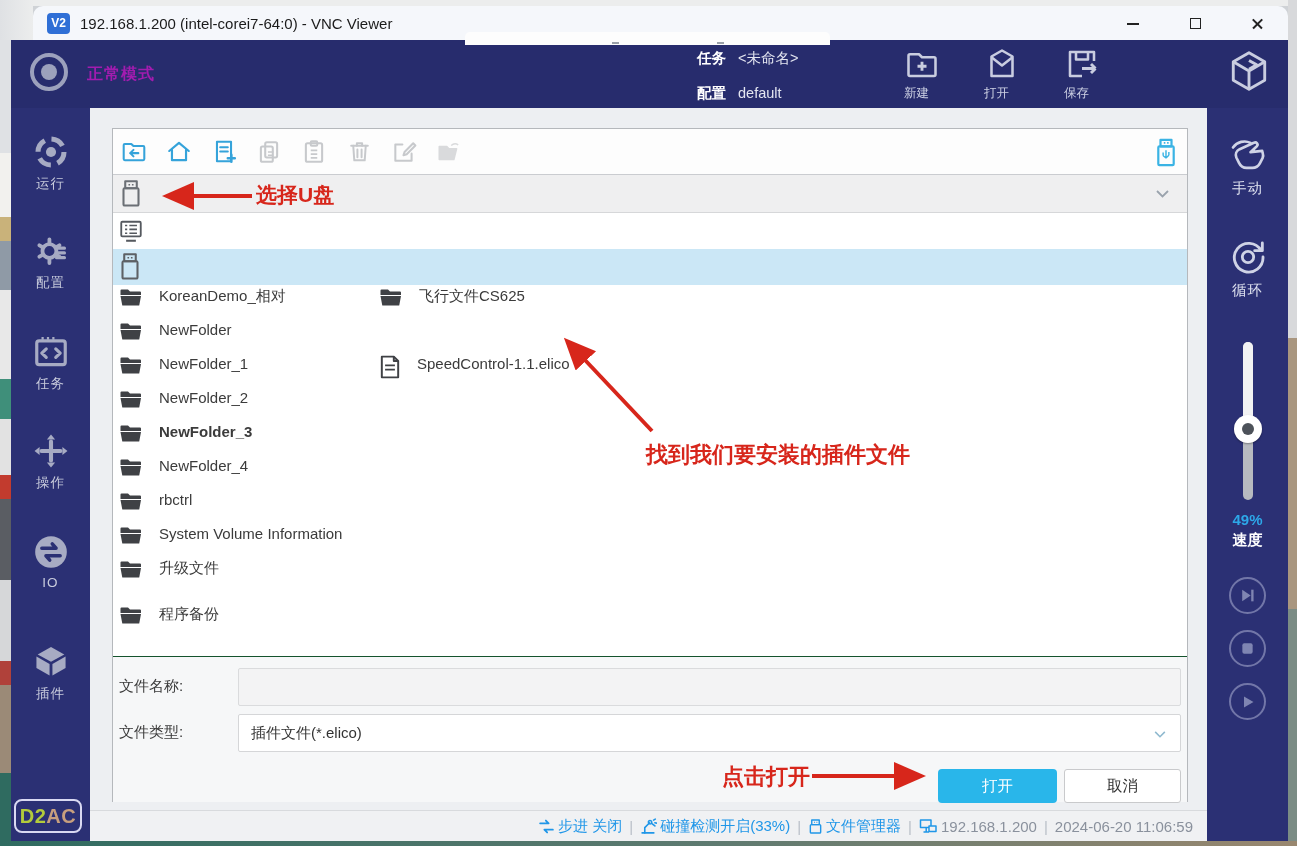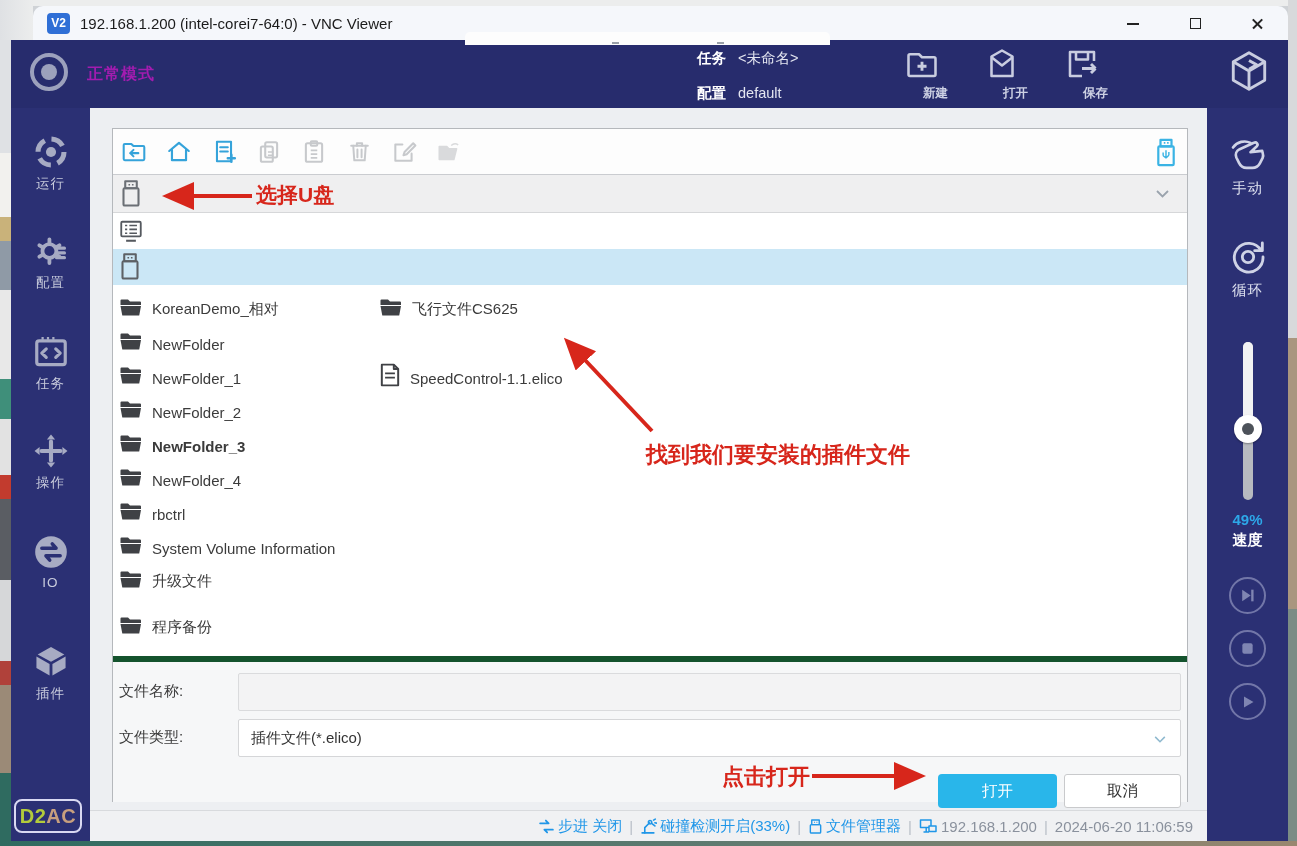--- a/index.html
+++ b/index.html
@@ -37,21 +37,21 @@
   
   #header { left:11px; top:40px; width:1277px; height:68px; background:#272c6d; }
   #notch { left:465px; top:32px; width:365px; height:13px; background:#fdfdfd; border-radius:5px 5px 0 0; z-index:6; }
   .notch-tick { position:absolute; bottom:1px; width:7px; height:2px; background:#9aa0a8; }
   #mode-ring { left:30px; top:53px; width:38px; height:38px; border:4px solid #9ca1bc; border-radius:50%; }
   #mode-dot { left:41px; top:64px; width:16px; height:16px; background:#9ca1bc; border-radius:50%; }
   #mode-text { left:87px; top:64px; font-size:16px; font-weight:bold; color:#a21caf; letter-spacing:1px; }
   .hdr-kv { color:#fff; font-size:14.5px; }
   .hdr-kv b { font-weight:bold; }
   .hdr-kv .v { color:#e3e5f0; margin-left:12px; font-weight:normal; }
-  .hdr-action { width:44px; text-align:right; color:#c9cde0; cursor:pointer;font-weight:bold; }
+  .hdr-action { width:44px; text-align:left; color:#c9cde0; cursor:pointer; }
   .hdr-action .lbl { font-size:12.5px; margin-top:3px; color:#ccd0e3; }
 
   
   #sidebar-left { left:11px; top:108px; width:79px; height:733px; background:#2b3074; }
   #sidebar-right { left:1207px; top:108px; width:81px; height:733px; background:#2b3074; }
   .snav { position:absolute; left:0; width:100%; display:flex; flex-direction:column; align-items:center; cursor:pointer; }
   .snav .lbl { margin-top:4px; font-size:13.5px; color:#c8cbdc; letter-spacing:1px; }
   #badge-d2ac { left:14px; top:799px; width:68px; height:34px; border:2px solid #d9d9f2; border-radius:8px;
     display:flex; align-items:center; justify-content:center; font-size:20px; font-weight:bold; letter-spacing:.5px; }
   #badge-d2ac .p1 { color:#b3cb3b; } #badge-d2ac .p2 { color:#c79f7e; }
@@ -74,24 +74,24 @@
     display:flex; align-items:center; padding-left:8px; }
   .tbtn { width:26px; height:28px; margin-right:19px; display:flex; align-items:center; justify-content:center; cursor:pointer; }
   #usb-toolbar { position:absolute; right:10px; top:9px; cursor:pointer; }
   #combo-row { left:0; top:46px; width:1074px; height:38px; background:#efeff0; border-bottom:1px solid #d6d7d9;
     display:flex; align-items:center; padding-left:6px; cursor:pointer; }
   #combo-chevron { position:absolute; right:18px; top:15px; }
   .opt-row { left:0; width:1074px; height:36px; display:flex; align-items:center; padding-left:5px; cursor:pointer; }
   #opt-computer { top:84px; background:#fff; }
   #opt-usb { top:120px; background:#cbe7f6; }
 
-  .frow { position:absolute; height:32px; display:flex; align-items:flex-end; cursor:pointer; }
+  .frow { position:absolute; height:32px; display:flex; align-items:flex-start; cursor:pointer;gap:7px; }
   .frow .nm { margin-left:9px; font-size:15px; color:#3b3b3b; white-space:nowrap; }
 
-  #form-area { left:0; top:527px; width:1074px; height:146px; background:#f6f7f8; border-top:6px solid #14532d; }
+  #form-area { left:0; top:527px; width:1074px; height:146px; background:#f6f7f8; border-top:1px solid #14532d; }
   .form-lbl { position:absolute; left:6px; font-size:15px; color:#3a3a3a; }
   #fname-input { position:absolute; left:125px; top:11px; width:943px; height:38px; background:#f3f3f4;
     border:1px solid #dadbdd; border-radius:2px; font-size:15px; padding:0 10px; color:#333; }
   #ftype-select { position:absolute; left:125px; top:57px; width:943px; height:38px; background:#fff;
     border:1px solid #d5d6d8; border-radius:2px; display:flex; align-items:center; padding-left:12px;
     font-size:15px; color:#333; cursor:pointer; }
   #ftype-chevron { position:absolute; right:14px; top:16px; }
   #btn-open { position:absolute; left:825px; top:112px; width:119px; height:34px; background:#29b6ea; color:#fff;
     font-size:15.5px; border:none; border-radius:4px; cursor:pointer; font-family:inherit; }
   #btn-cancel { position:absolute; left:951px; top:112px; width:117px; height:34px; background:#fff; color:#333;

